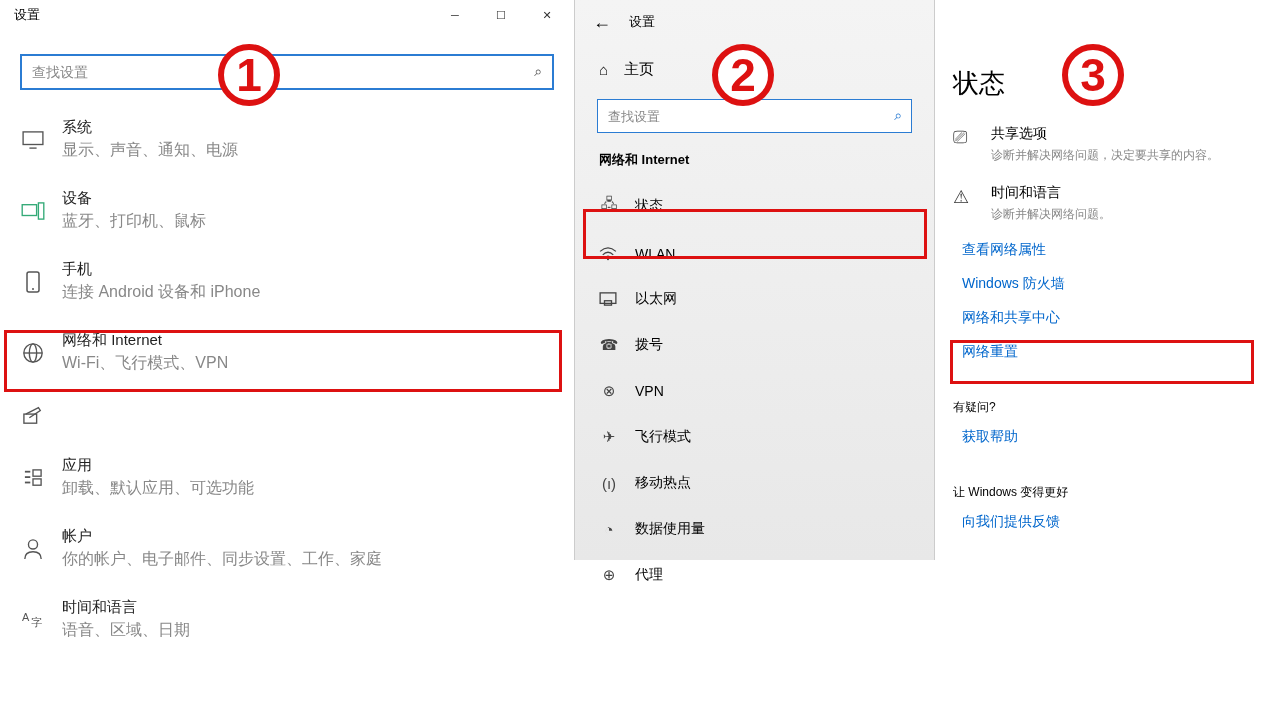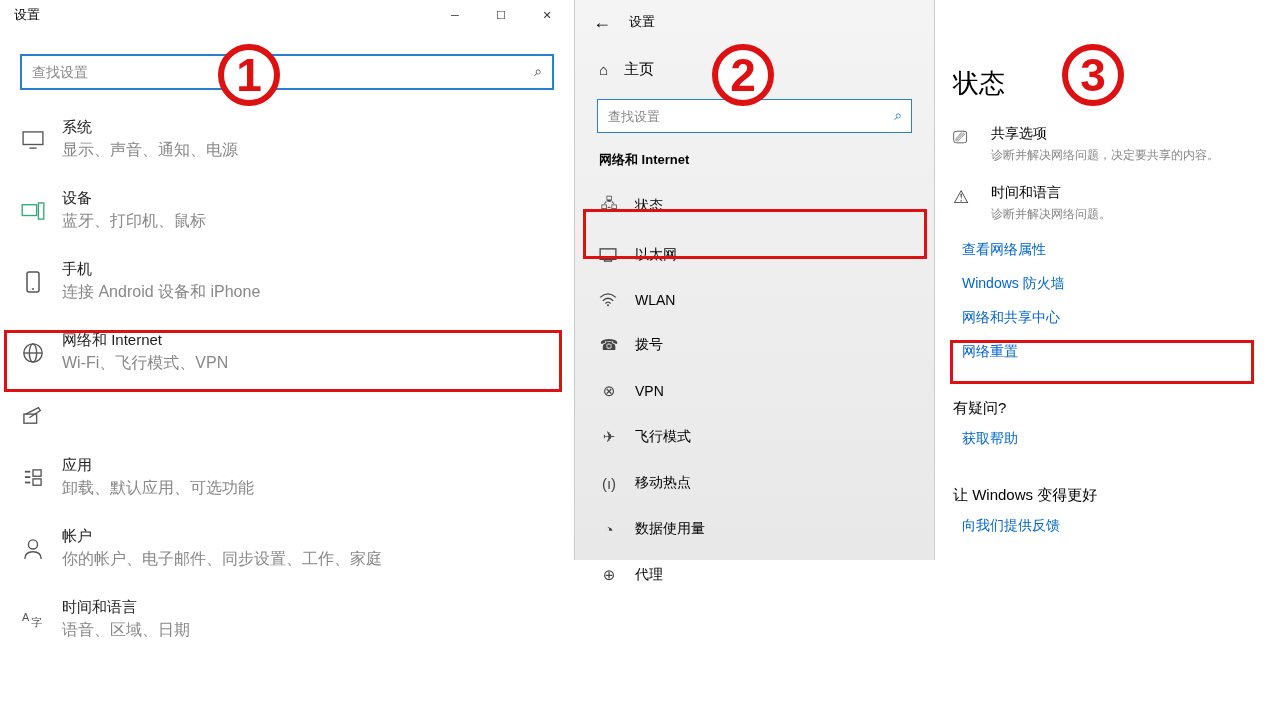--- a/index.html
+++ b/index.html
@@ -54,21 +54,21 @@
   .redbox2 { position:absolute; left:8px; top:209px; width:344px; height:50px; border:3px solid #d11; pointer-events:none; }
 
   
   .p3-head { font-size:26px; padding:56px 0 14px 18px; font-weight:400; }
   .p3-row { display:flex; padding: 10px 14px 10px 18px; gap:14px; }
   .p3-row .ico3 { width:24px; font-size:18px; color:#333; flex-shrink:0; margin-top:2px; }
   .p3-row .t { font-size:14px; }
   .p3-row .s { font-size:12px; color:#888; margin-top:4px; }
 
   .link { color:#0066cc; font-size:14px; padding:8px 27px; display:block; }
-  .p3-sub { font-size:15px; padding:30px 12px 4px 18px; }
+  .p3-sub { font-size:12px; padding:30px 12px 4px 18px; }
 
   .redbox3 { position:absolute; left:950px; top:340px; width:304px; height:44px; border:3px solid #d11; pointer-events:none; }
 
   svg { display:block; }
 </style>
 </head>
 <body>
 
 <div class="pane pane1">
   <div class="titlebar">
@@ -202,34 +202,34 @@
   </div>
   <div class="section-hd">网络和 Internet</div>
 
   <div class="nav2-item">
       <span class="ico2">🖧</span>
       <span>状态</span>
     </div>
   <div class="nav2-item">
       <span class="ico2">
         <svg width="18" height="14" viewBox="0 0 20 16">
+          <path d="M1 5 Q10 -3 19 5 M4 9 Q10 3 16 9 M7 12 Q10 9 13 12" fill="none" stroke="#444" stroke-width="1.5"></path>
+          <circle cx="10" cy="14" r="1.2" fill="#444"></circle>
+        </svg>
+      </span>
+      <span>WLAN</span>
+    </div>
+  <div class="nav2-item">
+      <span class="ico2">
+        <svg width="18" height="14" viewBox="0 0 20 16">
           <rect x="1" y="1" width="18" height="12" fill="none" stroke="#444" stroke-width="1.5"></rect>
           <rect x="6" y="10" width="8" height="5" fill="none" stroke="#444" stroke-width="1.5"></rect>
         </svg>
       </span>
       <span>以太网</span>
-    </div>
-  <div class="nav2-item">
-      <span class="ico2">
-        <svg width="18" height="14" viewBox="0 0 20 16">
-          <path d="M1 5 Q10 -3 19 5 M4 9 Q10 3 16 9 M7 12 Q10 9 13 12" fill="none" stroke="#444" stroke-width="1.5"></path>
-          <circle cx="10" cy="14" r="1.2" fill="#444"></circle>
-        </svg>
-      </span>
-      <span>WLAN</span>
     </div>
   <div class="nav2-item">
       <span class="ico2">☎</span>
       <span>拨号</span>
     </div>
   <div class="nav2-item">
       <span class="ico2">⊗</span>
       <span>VPN</span>
     </div>
   <div class="nav2-item">

